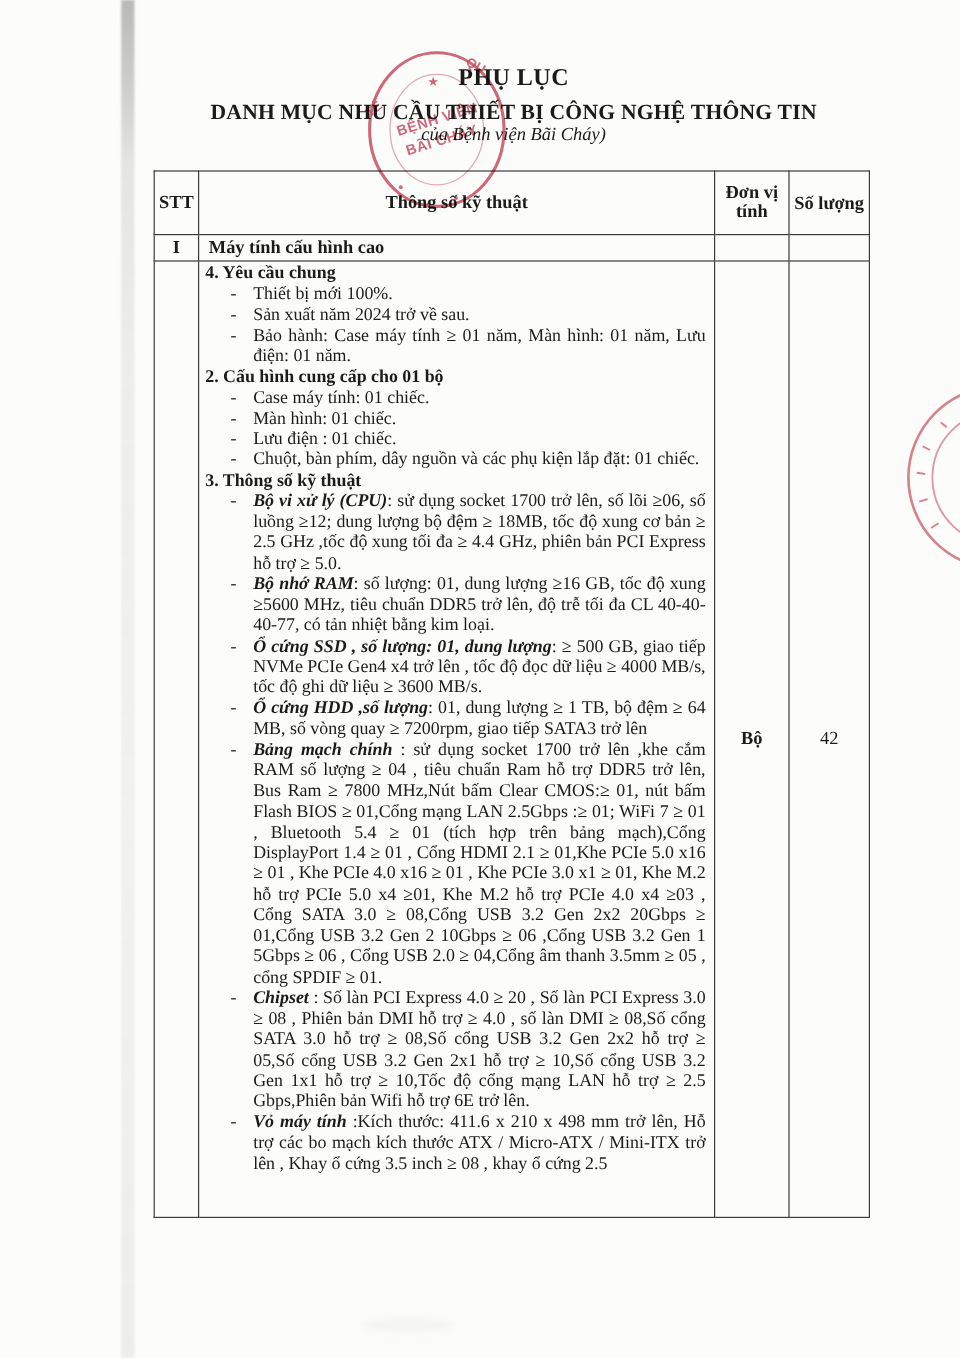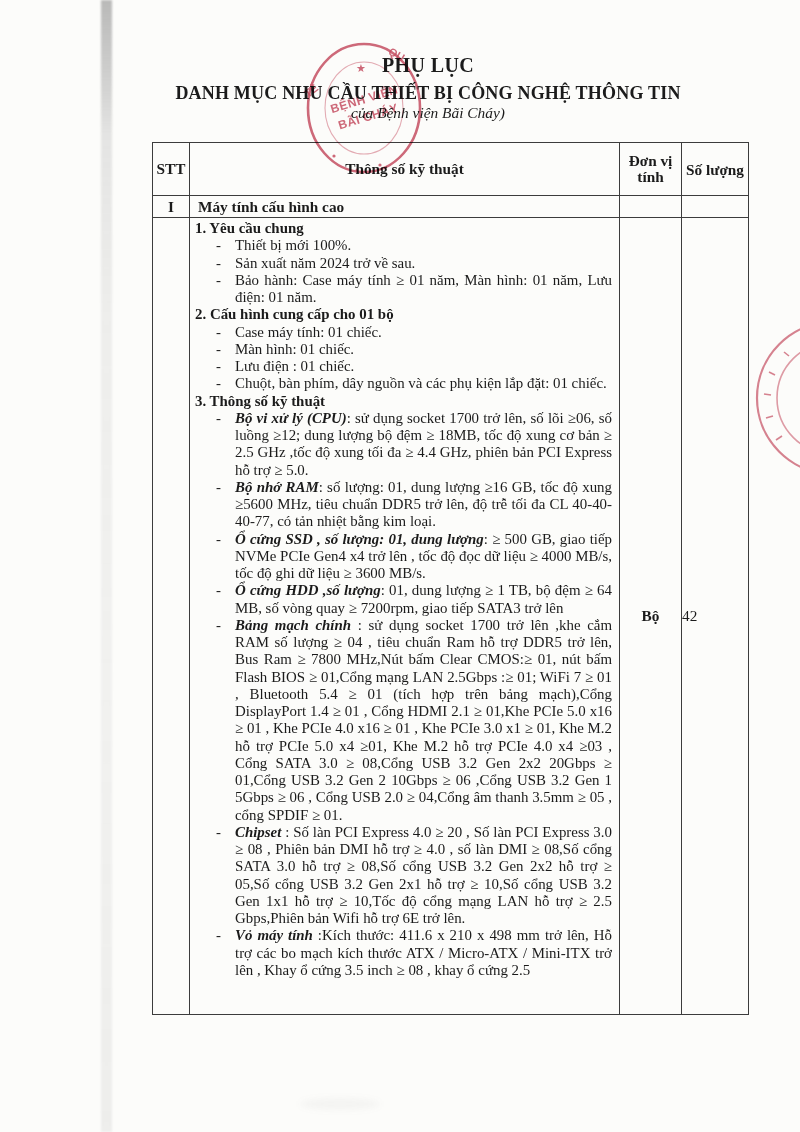--- a/index.html
+++ b/index.html
@@ -21,21 +21,21 @@
       rgba(205,205,205,.30) 100%);
     filter:blur(1px);
   }
   .doc-header{position:absolute;left:137px;top:54px;width:582px;text-align:center;}
   .title-appendix{font-weight:bold;font-size:20px;letter-spacing:.4px;}
   .title-main{font-weight:bold;font-size:18px;margin-top:6px;letter-spacing:.2px;text-align:center;}
   .subtitle{font-style:italic;font-size:15.4px;line-height:17.5px;margin-top:2px;}
   .subtitle.second{margin-top:0;}
 
   table.doc-table{
-    position:absolute;left:152px;top:142px;border-collapse:collapse;
+    position:absolute;left:128px;top:142px;border-collapse:collapse;
     table-layout:fixed;
   }
   .doc-table td,.doc-table th{
     border:1.6px solid #3c3c3c;vertical-align:middle;
     font-size:15.3px;padding:0;
   }
   th.h-stt{width:36px;height:52px;font-weight:bold;text-align:center;}
   th.h-spec{width:429px;font-weight:bold;text-align:center;}
   th.h-unit{width:53px;font-weight:bold;text-align:center;line-height:16.5px;padding:1px 4px;}
   th.h-qty{width:60px;font-weight:bold;text-align:center;line-height:17px;padding:1px 3px;}
@@ -47,21 +47,21 @@
     height:794px;overflow:hidden;
     padding:2px 7px 0 5px;
     font-size:14.9px;line-height:17.25px;
   }
   .heading{font-weight:bold;}
   .item{display:flex;padding-left:21px;}
   .dash{flex:0 0 19px;}
   .btext{flex:1;text-align:justify;}
   .btext b{font-weight:bold;font-style:italic;}
   .unit-cell{text-align:center;font-weight:bold;}
-  .qty-cell{text-align:left;}
+  .qty-cell{text-align:center;}
 
   .stamp{position:absolute;pointer-events:none;mix-blend-mode:multiply;}
   .stamp text{font-family:"Liberation Sans","DejaVu Sans",sans-serif;}
   .smudge{
     position:absolute;left:300px;top:1098px;width:80px;height:12px;border-radius:50%;
     background:rgba(90,90,90,.05);filter:blur(3px);
   }
 </style>
 </head>
 <body>
@@ -88,21 +88,21 @@
       <td class="g-stt">I</td>
       <td class="g-label">Máy tính cấu hình cao</td>
       <td></td>
       <td></td>
     </tr>
     <tr>
       <td></td>
       <td class="spec-cell">
         <div class="spec-content">
 
-          <div class="heading">1. Yêu cầu chung</div>
+          <div class="heading">4. Yêu cầu chung</div>
 
           <div class="item">
                 <span class="dash">-</span>
                 <div class="btext"><b></b><span>Thiết bị mới 100%.</span></div>
               </div>
           <div class="item">
                 <span class="dash">-</span>
                 <div class="btext"><b></b><span>Sản xuất năm 2024 trở về sau.</span></div>
               </div>
           <div class="item">

